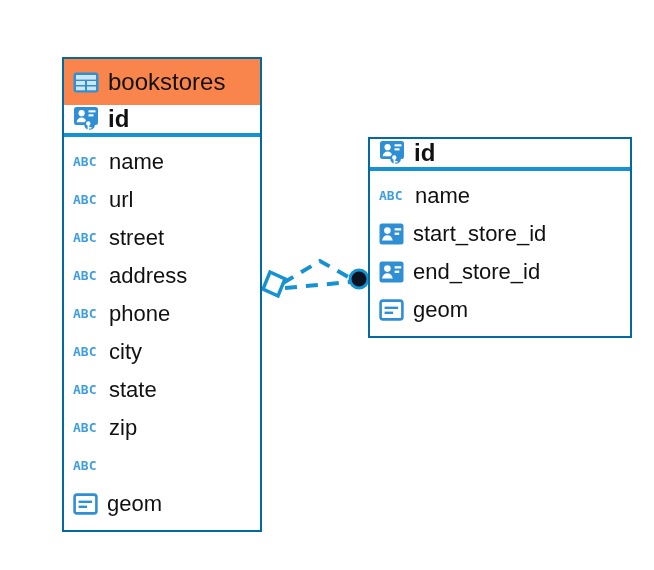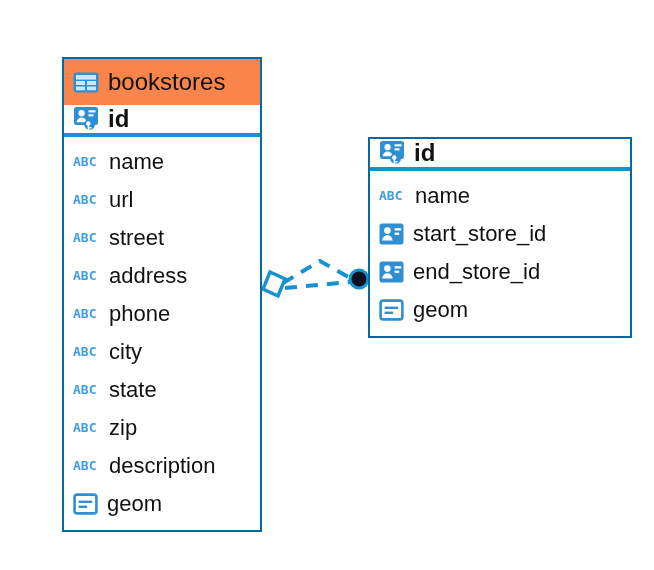--- a/index.html
+++ b/index.html
@@ -209,21 +209,20 @@
       <span class="icon icon-abc">
         <span class="abc-text">ABC</span>
       </span>
       <span class="field-label">zip</span>
     </div>
 
     <div class="field-row">
       <span class="icon icon-abc">
         <span class="abc-text">ABC</span>
       </span>
-      <span class="field-label">description</span>
     </div>
 
     <div class="field-row">
       <span class="icon icon-geom">
         <svg width="25" height="22" viewBox="0 0 25 22">
           <rect x="1.6" y="1.6" width="21.8" height="18.8" rx="2.5" fill="#ffffff" stroke="#2f8fd4" stroke-width="2.6"></rect>
           <rect x="5.6" y="7.6" width="13.5" height="2.4" fill="#2f8fd4"></rect>
           <rect x="5.6" y="12.6" width="8.5" height="2.4" fill="#2f8fd4"></rect>
         </svg>
       </span>

